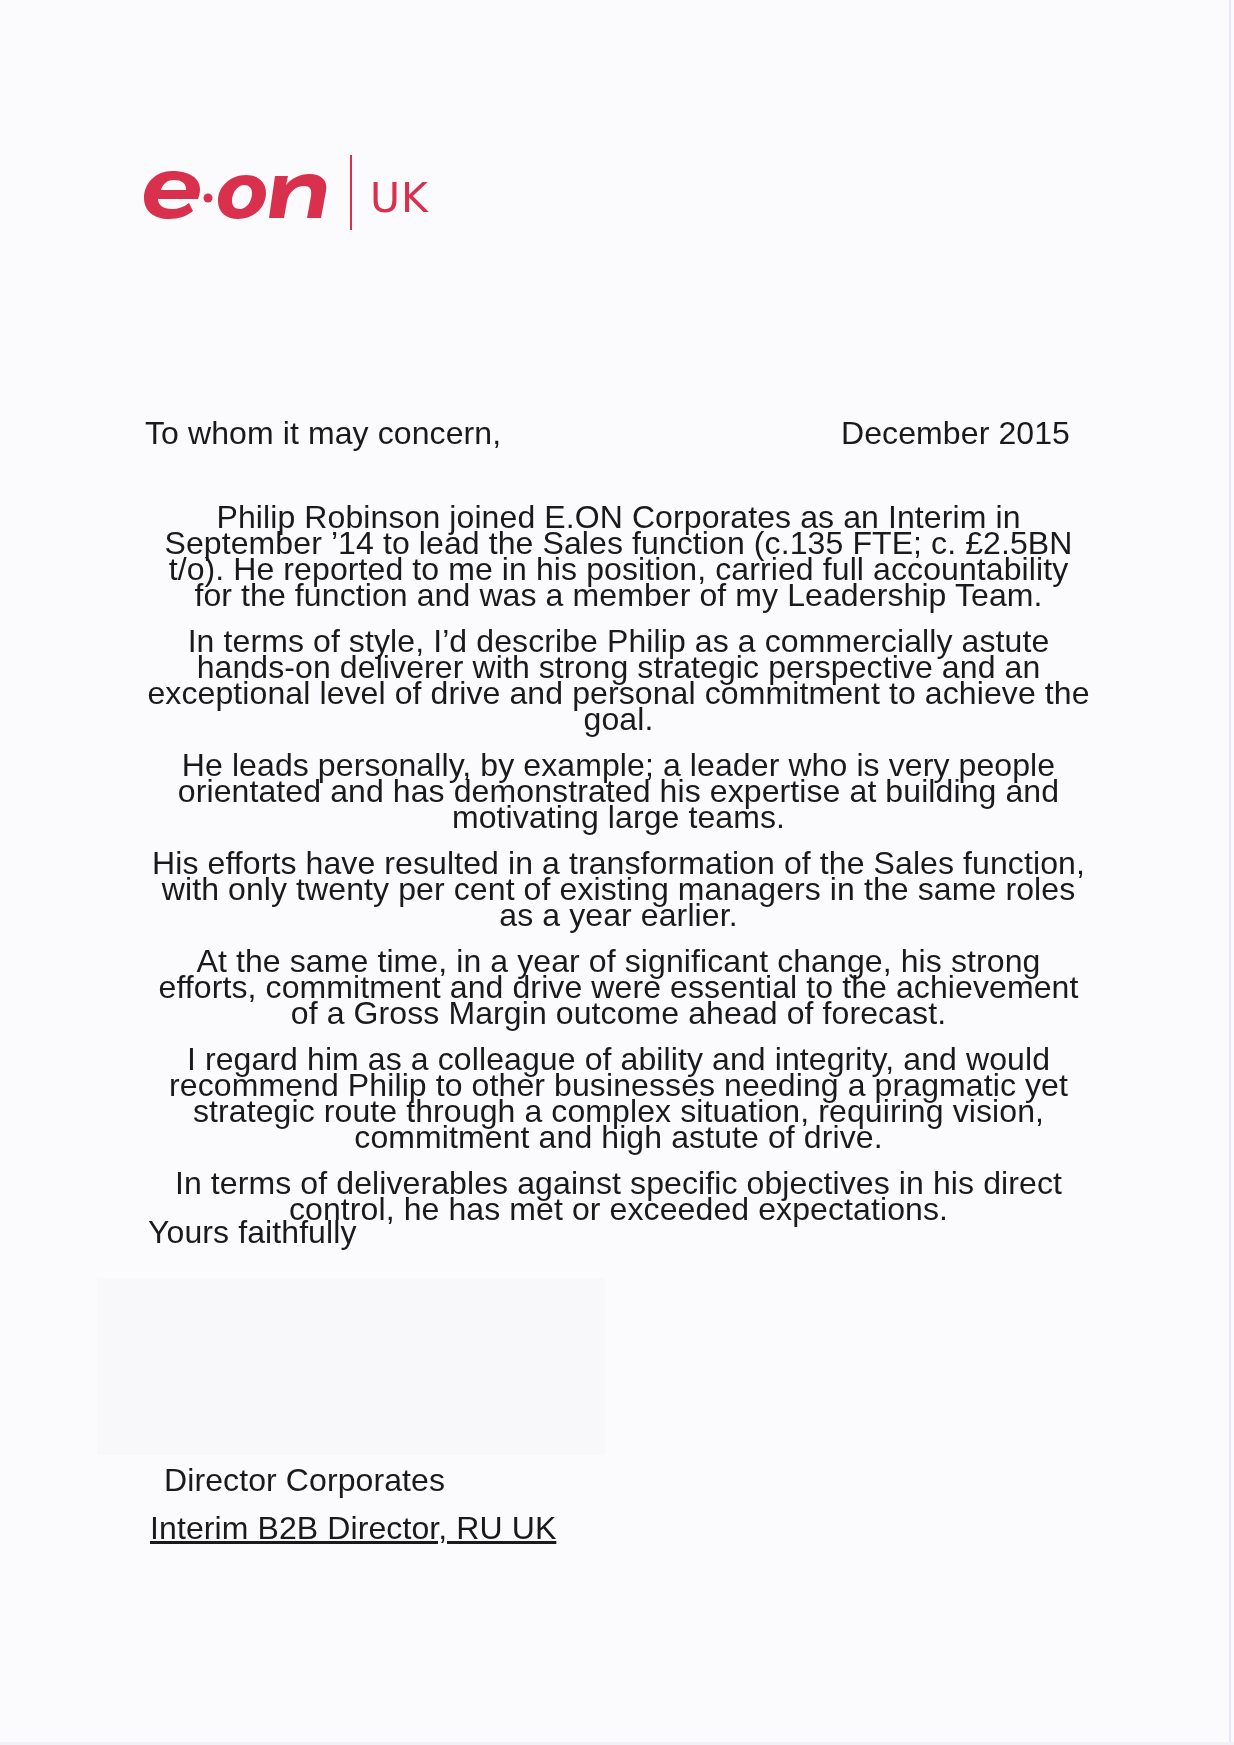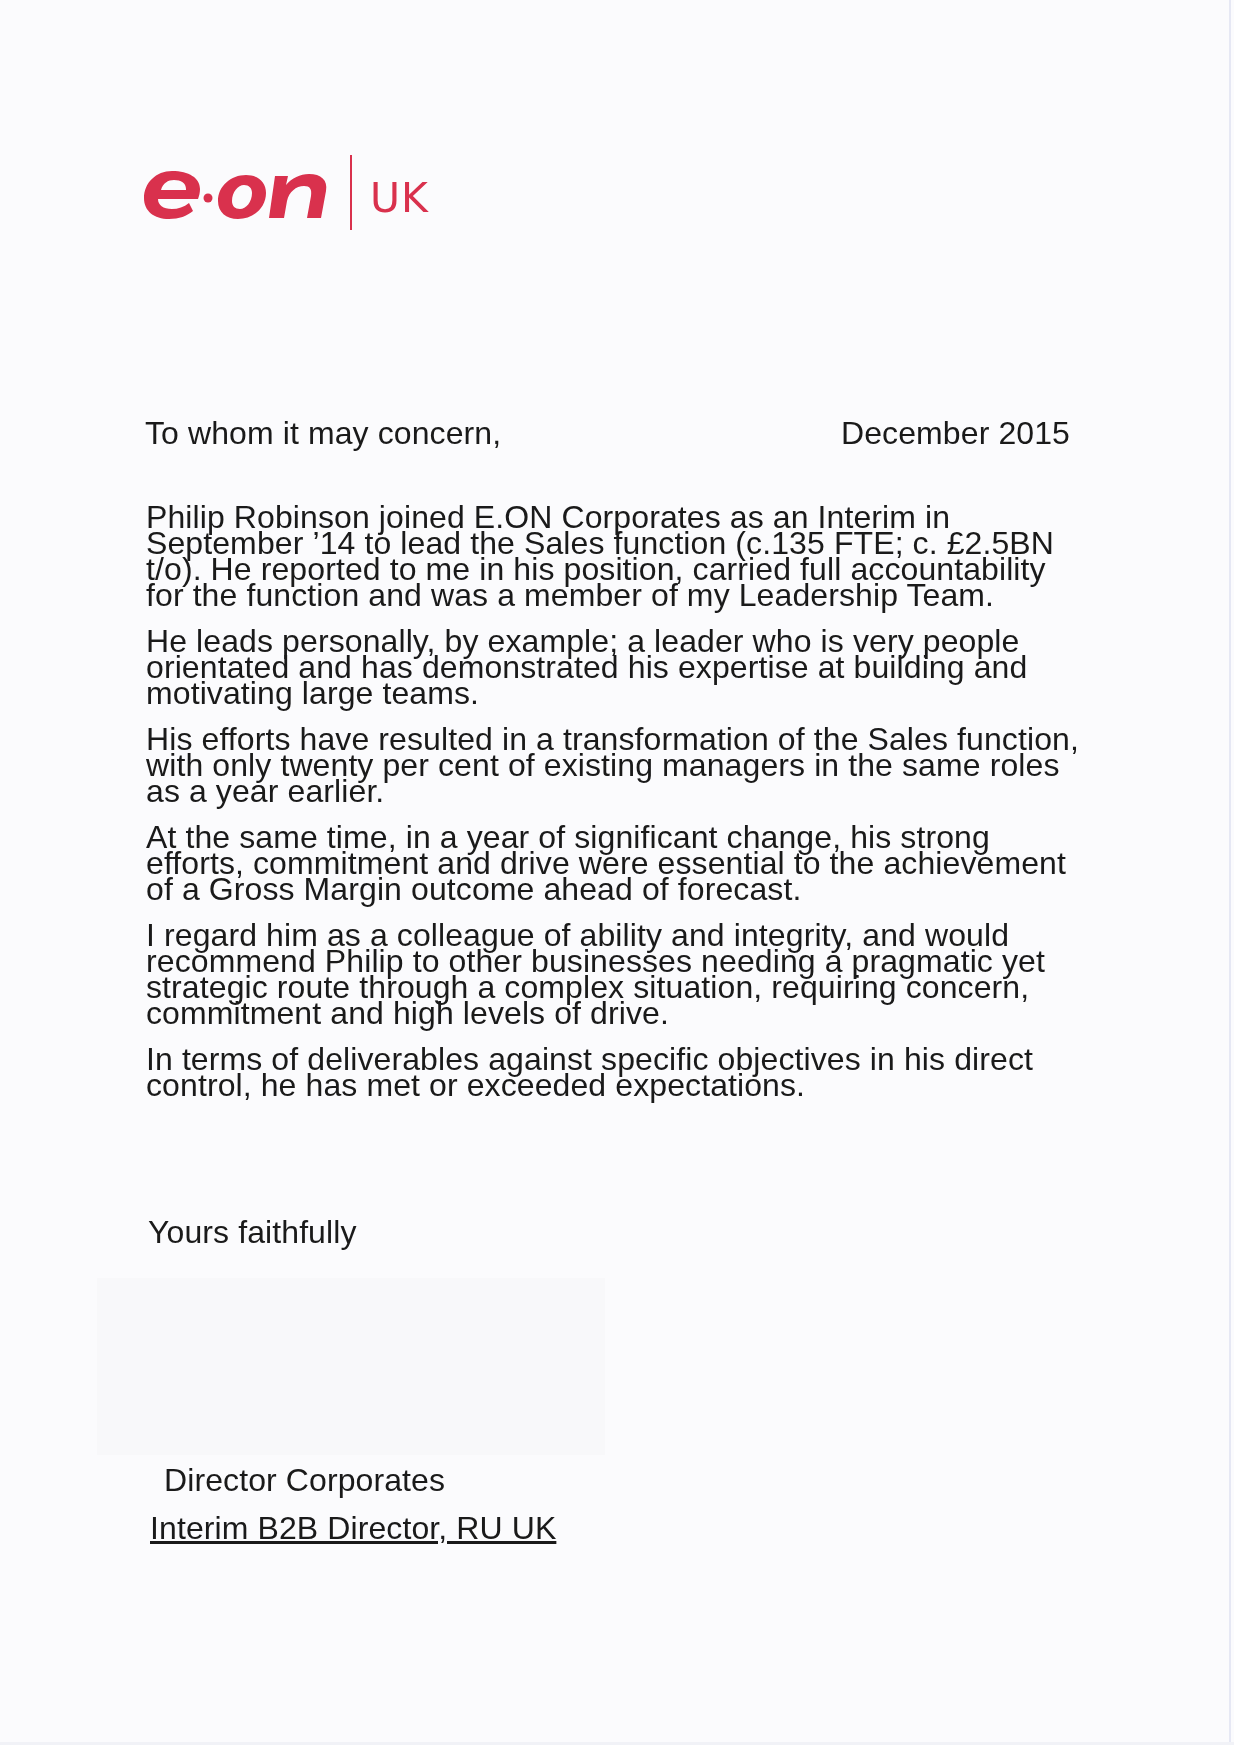--- a/index.html
+++ b/index.html
@@ -84,20 +84,21 @@
     }
     .body {
       position: absolute;
       left: 146px;
       top: 504px;
       width: 945px;
     }
     .body p {
       margin: 0 0 20px 0;
       padding: 0;
+      text-align: center;
     }
     .closing {
       position: absolute;
       left: 148px;
       top: 1219px;
     }
     .signature-area {
       position: absolute;
       left: 97px;
       top: 1278px;
@@ -140,24 +141,25 @@
   </svg>
   <div class="divider"></div>
   <div class="region">UK</div>
 </div>
 
 <div class="text salutation">To whom it may concern,</div>
 <div class="text date">December 2015</div>
 
 <div class="text body">
   <p>Philip Robinson joined E.ON Corporates as an Interim in September ’14 to lead the Sales function (c.135 FTE; c. £2.5BN t/o). He reported to me in his position, carried full accountability for the function and was a member of my Leadership Team.</p>
+  <p>In terms of style, I’d describe Philip as a commercially astute hands-on deliverer with strong strategic perspective and an exceptional level of drive and personal commitment to achieve the goal.</p>
   <p>He leads personally, by example; a leader who is very people orientated and has demonstrated his expertise at building and motivating large teams.</p>
   <p>His efforts have resulted in a transformation of the Sales function, with only twenty per cent of existing managers in the same roles as a year earlier.</p>
   <p>At the same time, in a year of significant change, his strong efforts, commitment and drive were essential to the achievement of a Gross Margin outcome ahead of forecast.</p>
-  <p>I regard him as a colleague of ability and integrity, and would recommend Philip to other businesses needing a pragmatic yet strategic route through a complex situation, requiring concern, commitment and high levels of drive.</p>
+  <p>I regard him as a colleague of ability and integrity, and would recommend Philip to other businesses needing a pragmatic yet strategic route through a complex situation, requiring vision, commitment and high astute of drive.</p>
   <p>In terms of deliverables against specific objectives in his direct control, he has met or exceeded expectations.</p>
 </div>
 
 <div class="text closing">Yours faithfully</div>
 
 <div class="signature-area"></div>
 
 <div class="text sig-title">Director Corporates</div>
 <div class="text sig-subtitle">Interim B2B Director, RU UK</div>
 

